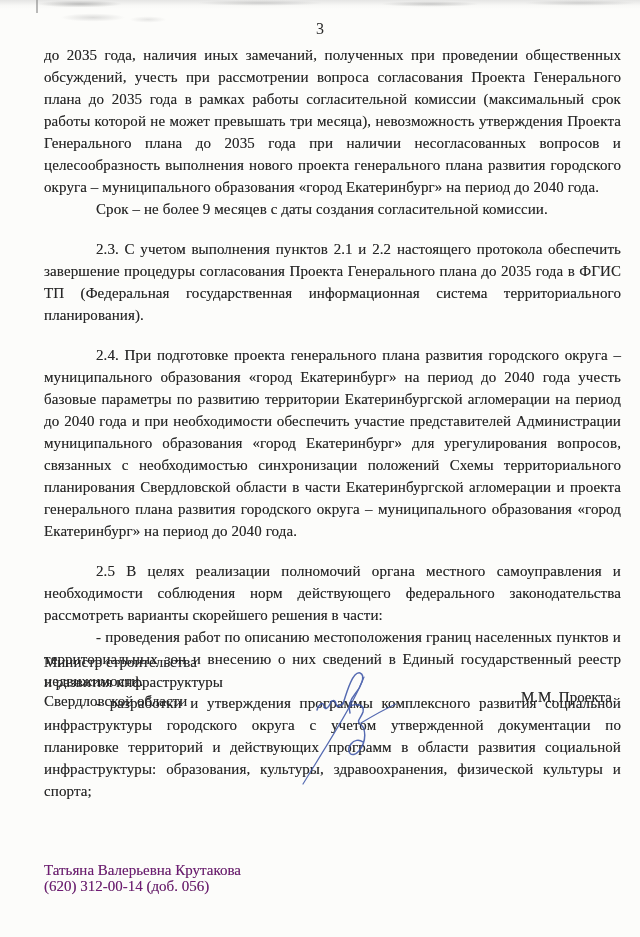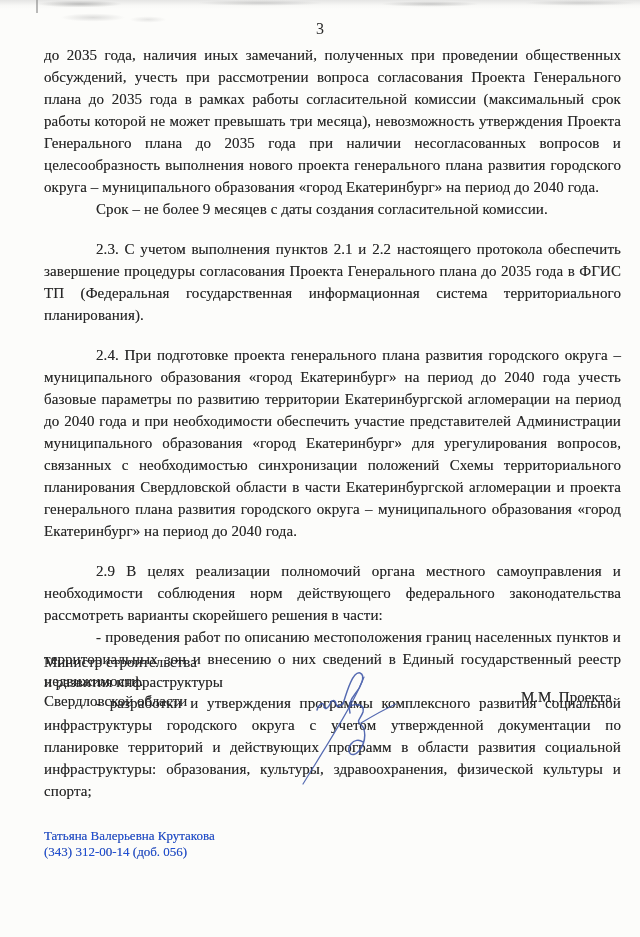--- a/index.html
+++ b/index.html
@@ -65,44 +65,44 @@
   .signatory-name {
     position: absolute; top: 35px; right: 7px;
     white-space: nowrap;
   }
   .sig-ink {
     position: absolute; left: 297px; top: 663px;
     width: 105px; height: 130px;
     pointer-events: none;
   }
   .footer {
-    position: absolute; top: 828px; left: 44px;
-    font-size: 13px; line-height: 15.5px;
-    color: #1d4ed8;
+    position: absolute; top: 863px; left: 44px;
+    font-size: 15px; line-height: 15.5px;
+    color: #701a75;
     text-shadow: 0 0 .4px rgba(45,45,45,.5);
   }
 </style>
 </head>
 <body>
 
 <div class="page">
 
   <div class="scan-strip"></div>
   <div class="scan-tick"></div>
   <div class="scan-speck1"></div>
   <div class="scan-speck2"></div>
 
   <div class="page-number">3</div>
 
   <div class="body-text">
     <p>до 2035 года, наличия иных замечаний, полученных при проведении общественных обсуждений, учесть при рассмотрении вопроса согласования Проекта Генерального плана до 2035 года в рамках работы согласительной комиссии (максимальный срок работы которой не может превышать три месяца), невозможность утверждения Проекта Генерального плана до 2035 года при наличии несогласованных вопросов и целесообразность выполнения нового проекта генерального плана развития городского округа – муниципального образования «город Екатеринбург» на период до 2040 года.</p>
     <p class="indent">Срок – не более 9 месяцев с даты создания согласительной комиссии.</p>
     <p class="indent gap">2.3. С учетом выполнения пунктов 2.1 и 2.2 настоящего протокола обеспечить завершение процедуры согласования Проекта Генерального плана до 2035 года в ФГИС ТП (Федеральная государственная информационная система территориального планирования).</p>
     <p class="indent gap">2.4. При подготовке проекта генерального плана развития городского округа – муниципального образования «город Екатеринбург» на период до 2040 года учесть базовые параметры по развитию территории Екатеринбургской агломерации на период до 2040 года и при необходимости обеспечить участие представителей Администрации муниципального образования «город Екатеринбург» для урегулирования вопросов, связанных с необходимостью синхронизации положений Схемы территориального планирования Свердловской области в части Екатеринбургской агломерации и проекта генерального плана развития городского округа – муниципального образования «город Екатеринбург» на период до 2040 года.</p>
-    <p class="indent gap">2.9 В целях реализации полномочий органа местного самоуправления и необходимости соблюдения норм действующего федерального законодательства рассмотреть варианты скорейшего решения в части:</p>
+    <p class="indent gap">2.5 В целях реализации полномочий органа местного самоуправления и необходимости соблюдения норм действующего федерального законодательства рассмотреть варианты скорейшего решения в части:</p>
     <p class="indent">- проведения работ по описанию местоположения границ населенных пунктов и территориальных зон и внесению о них сведений в Единый государственный реестр недвижимости.</p>
     <p class="indent">- разработки и утверждения программы комплексного развития социальной инфраструктуры городского округа с учетом утвержденной документации по планировке территорий и действующих программ в области развития социальной инфраструктуры: образования, культуры, здравоохранения, физической культуры и спорта;</p>
   </div>
 
   <div class="signature-block">
     <div class="position-lines">
       <div>Министр строительства</div>
       <div>и развития инфраструктуры</div>
       <div>Свердловской области</div>
     </div>
@@ -117,16 +117,16 @@
 
     <path d="M 46,41 C 50,28 56,8 63,10 C 69,12 64,24 58,31 C 53,37 51,44 53,50"></path>
 
     <path d="M 52,44 C 59,39 68,42 66,49 C 64,55 59,58 63,61 C 69,65 70,78 62,88 C 55,96 48,89 54,81 C 57,77 62,76 66,79"></path>
 
     <path d="M 64,60 C 74,54 86,47 99,41" stroke-width="1.2"></path>
   </svg>
 
   <div class="footer">
     <div>Татьяна Валерьевна Крутакова</div>
-    <div>(343) 312-00-14 (доб. 056)</div>
+    <div>(620) 312-00-14 (доб. 056)</div>
   </div>
 
 </div>
 
 </body></html>

